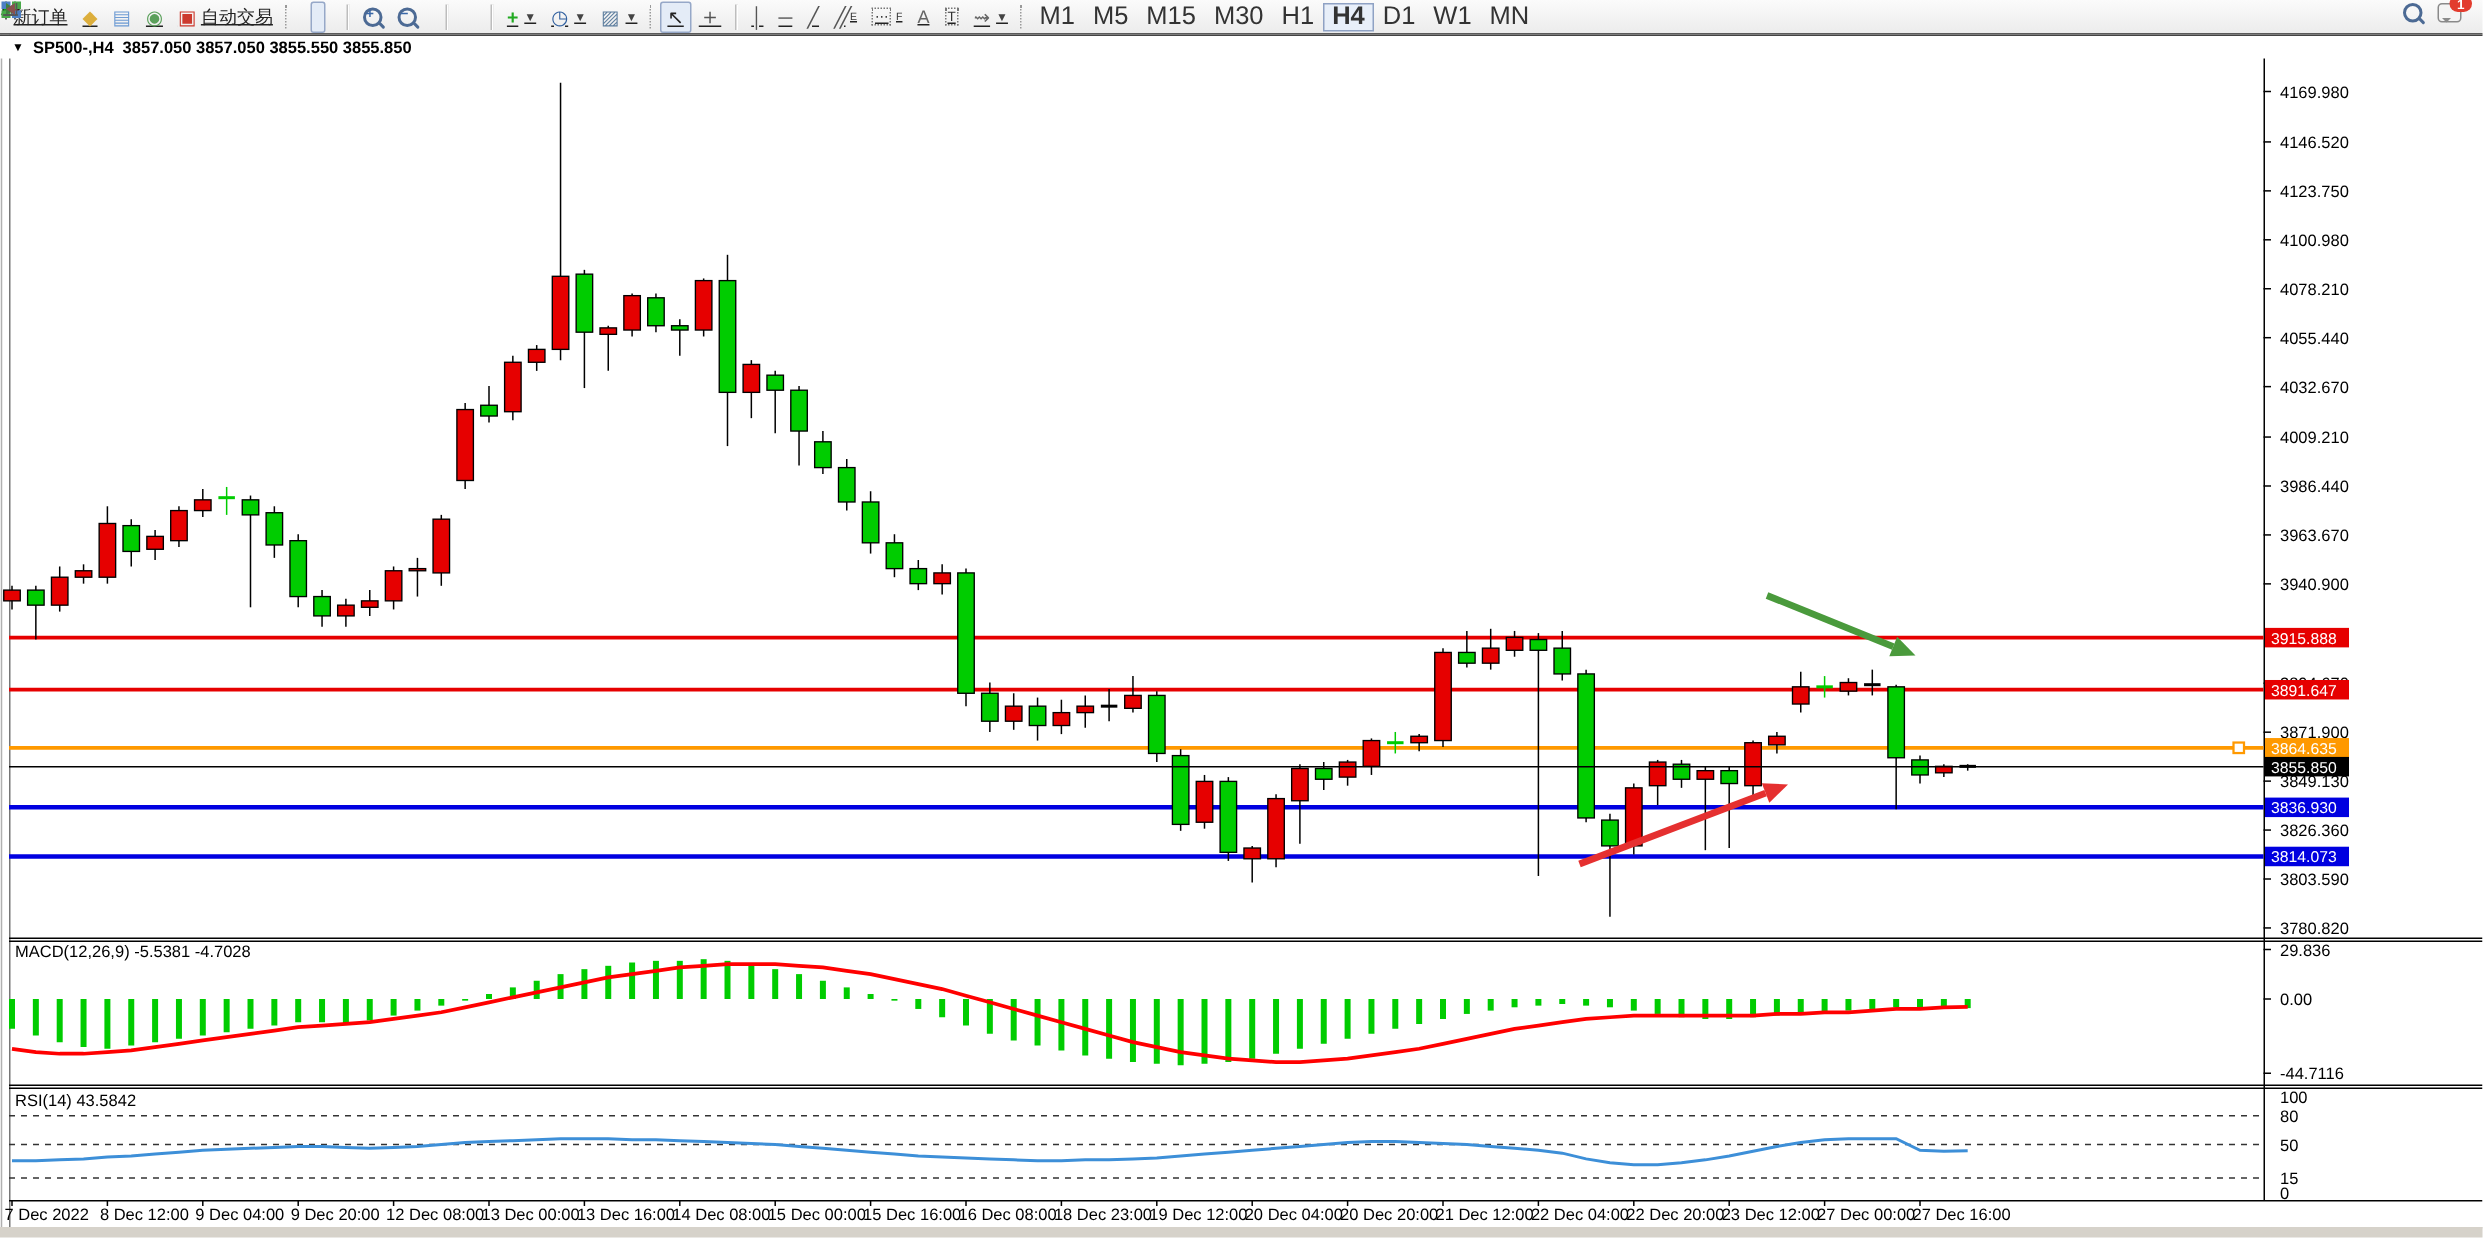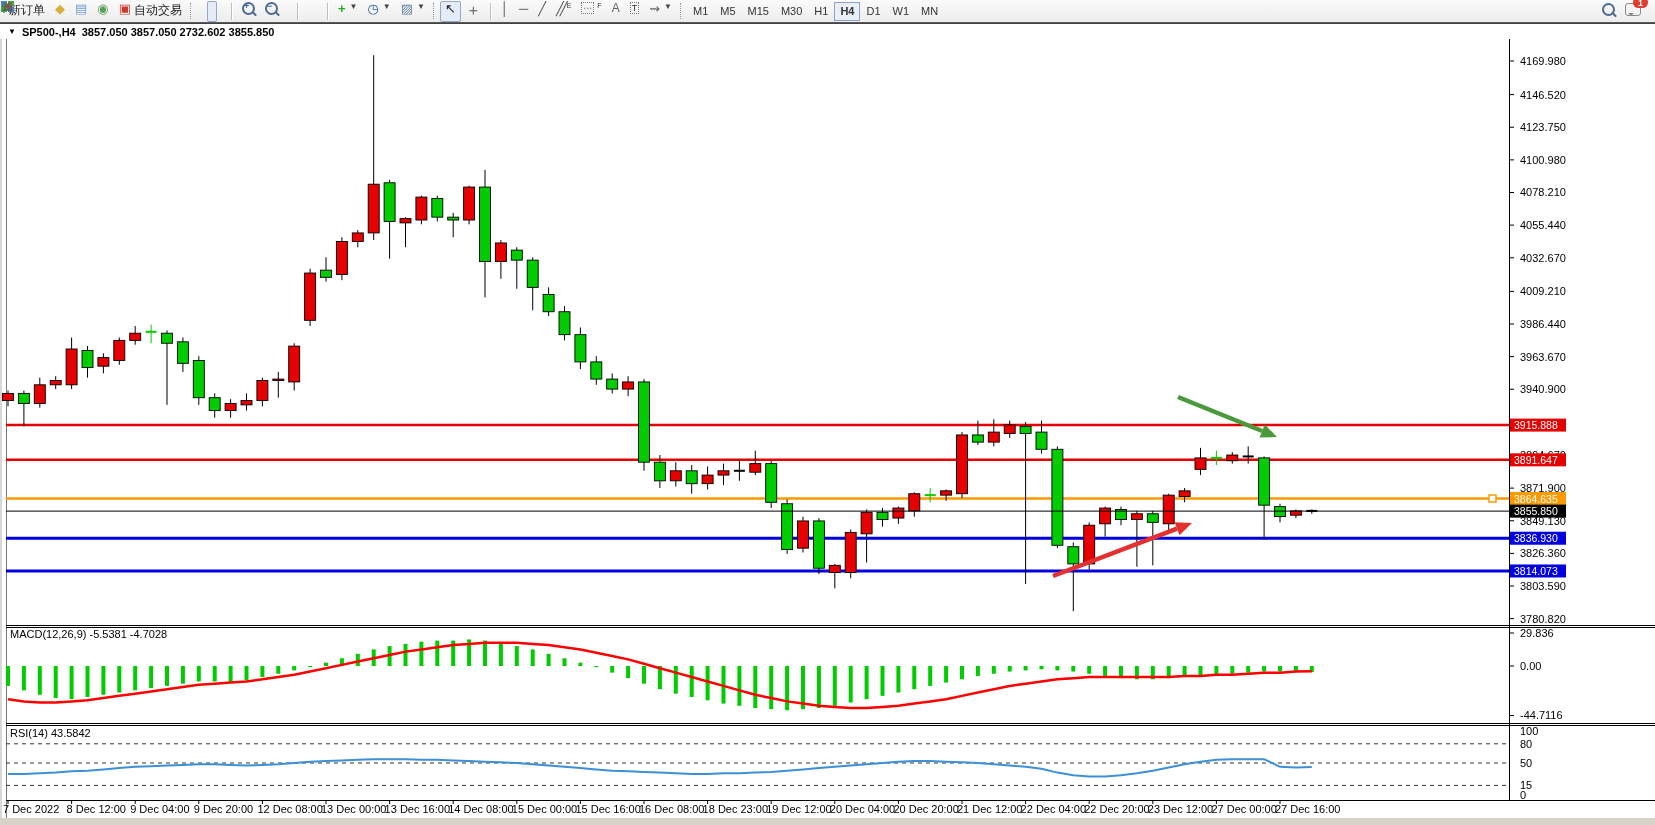--- a/index.html
+++ b/index.html
@@ -1,28 +1,28 @@
 <!DOCTYPE html>
 <html><head>
 <meta charset="utf-8">
 <style>
   html,body{margin:0;padding:0;}
   body{width:1655px;height:825px;position:relative;background:#ffffff;overflow:hidden;
        font-family:"Liberation Sans",sans-serif;}
   
   .toolbar{position:absolute;top:0;left:0;width:1655px;height:23px;background:linear-gradient(#fbfbfb,#ececec);
     border-bottom:1px solid #5a5a5a;display:flex;align-items:center;padding:0 4px;box-sizing:border-box;z-index:3;}
-  .tbtn{height:19px;display:flex;align-items:flex-start;gap:3px;padding:0 4px;border:1px solid transparent;
-    border-radius:2px;font-size:12px;color:#222;cursor:default;white-space:nowrap;}
+  .tbtn{height:19px;display:flex;align-items:center;gap:3px;padding:0 4px;border:1px solid transparent;
+    border-radius:2px;font-size:12px;color:#222;cursor:default;white-space:nowrap;text-decoration:underline;}
   .tbtn.pressed{border-color:#96a8c8;background:#e4ecf7;}
   .glyph{font-size:13px;line-height:1;}
   .sep{width:1px;height:17px;background:#bdbdbd;border-right:1px solid #fff;margin:0 4px;}
   .grip{width:3px;height:16px;border-left:1px dotted #9a9a9a;margin:0 3px;}
   .dd{font-size:8px;color:#444;margin-left:1px;}
-  .tf{font-size:11px;color:#333;padding:0 5px;height:17px;display:flex;align-items:center;border:1px solid transparent;}
+  .tf{font-size:17px;color:#333;padding:0 5px;height:17px;display:flex;align-items:center;border:1px solid transparent;}
   .tf.active{border:1px solid #8fa2c4;background:#e8eff9;font-weight:bold;}
   .mini{display:block;}
   .mag{width:9px;height:9px;border:2px solid #4c6a94;border-radius:50%;position:relative;display:inline-block;}
   .mag:after{content:"";position:absolute;width:5px;height:2px;background:#4c6a94;transform:rotate(45deg);
     right:-4px;bottom:-2px;border-radius:1px;}
   .mag .pm{position:absolute;top:-3px;left:0px;font-size:9px;font-weight:bold;color:#3a68a8;}
   .bubble{width:14px;height:11px;border:1.5px solid #8a8a8a;border-radius:3px;position:relative;display:inline-block;background:#f4f4f4;}
   .bubble:after{content:"";position:absolute;left:2px;bottom:-4px;border:3px solid transparent;border-top-color:#8a8a8a;}
   .badge{position:absolute;top:-5px;right:-7px;min-width:11px;height:11px;border-radius:6px;background:#e23c2e;
     color:#fff;font-size:9px;font-weight:bold;display:flex;align-items:center;justify-content:center;padding:0 2px;}
@@ -172,21 +172,21 @@
     <span style="position:relative">
       <span class="bubble"></span>
       <span class="badge">1</span>
     </span>
   </span>
 </div>
 
 <div class="chart-title">
   <span class="tri">▼</span>
   <span>SP500-,H4</span>
-  <span>3857.050 3857.050 2732.602 3855.850</span>
+  <span>3857.050 3857.050 3855.550 3855.850</span>
 </div>
 
 <svg id="chart-svg" width="1655" height="825">
     <g>
       <line x1="1" y1="23" x2="1" y2="818" stroke="#b0b0b0"></line>
       <line x1="6.5" y1="23" x2="6.5" y2="818" stroke="#777"></line>
       <line x1="6" y1="625.5" x2="1655" y2="625.5" stroke="#000" stroke-width="1"></line>
       <line x1="6" y1="627.5" x2="1655" y2="627.5" stroke="#000" stroke-width="1"></line>
       <line x1="6" y1="723.5" x2="1655" y2="723.5" stroke="#000" stroke-width="1"></line>
       <line x1="6" y1="725.5" x2="1655" y2="725.5" stroke="#000" stroke-width="1"></line>

